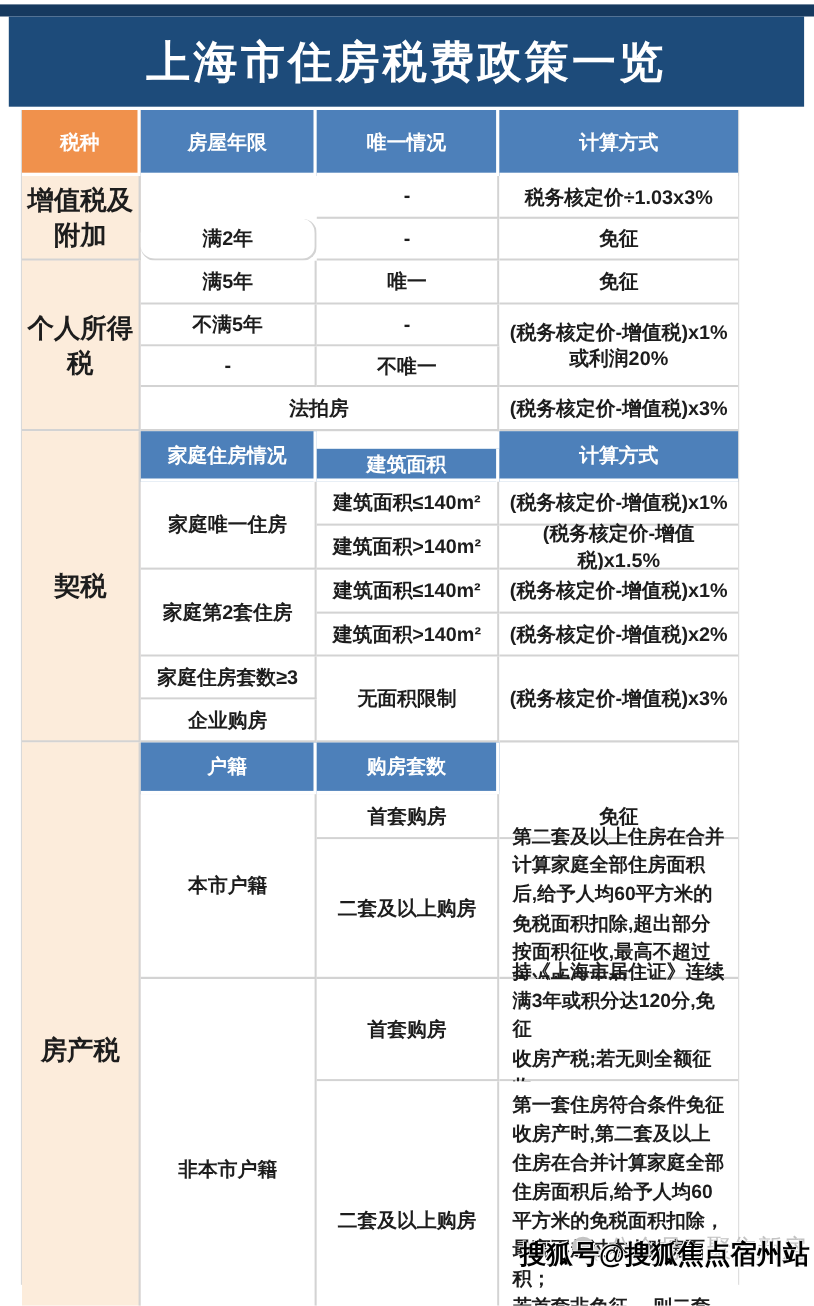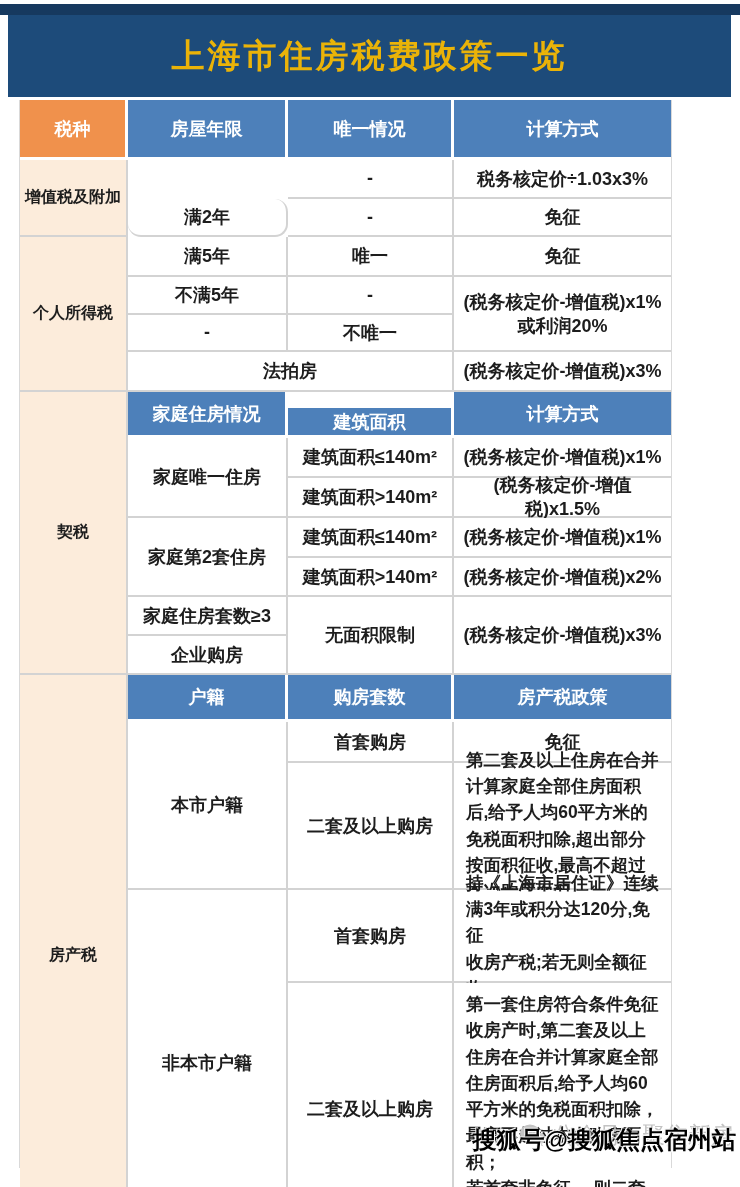--- a/index.html
+++ b/index.html
@@ -11,21 +11,21 @@
   }
   .top-bar {
     position:absolute; left:0; top:4px; width:740px; height:11px;
     background:#16395f;
   }
   .title-banner {
     position:absolute; left:8px; top:15px; width:723px; height:82px;
     background:#1d4b7a; display:flex; align-items:center; justify-content:center;
   }
   .title-banner span {
-    color:#eab308; font-size:33px; font-weight:700; letter-spacing:3px;
+    color:#ffffff; font-size:40px; font-weight:700; letter-spacing:3px;
   }
   .tax-table {
     position:absolute; left:19px; top:100px; width:653px; height:1068px;
     display:grid;
     grid-template-columns:108px 160px 166px 1fr;
     grid-template-rows:60px 39px 38px 40px 38px 37px 40px 46px 40px 40px 40px 39px 39px 39px 47px 41px 127px 93px auto;
     border-left:1px solid #d9d9d9; border-right:1px solid #d9d9d9;
     background:#ffffff;
   }
   .c {
@@ -33,21 +33,21 @@
     text-align:center; white-space:pre-line;
     font-weight:700; color:#1d1d1d; font-size:18px;
     background:#ffffff; padding:2px 4px;
     border-right:2px solid #d3d3d3; border-bottom:2px solid #d3d3d3;
   }
   .hd {
     background:#4d80ba; color:#ffffff; font-size:18px;
     border-right:3px solid #ffffff; border-bottom:3px solid #ffffff;
   }
   .or { background:#f0914c; }
-  .pe { background:#fcecdb; font-size:16px; border-right:2px solid #d3d3d3; border-bottom:2px solid #d3d3d3; }
+  .pe { background:#fcecdb; font-size:24px; border-right:2px solid #d3d3d3; border-bottom:2px solid #d3d3d3; }
   .noR { border-right:none; }
   .longtxt {
     justify-content:flex-start; text-align:left;
     font-size:17.5px; line-height:1.5; padding:8px 10px 8px 12px;
   }
   .wm-wechat {
     position:absolute; right:6px; top:1120px;
     display:flex; align-items:center; gap:7px;
     color:#c3c3c3; font-size:23px; font-weight:400;
   }
@@ -113,21 +113,20 @@
     <div class="c noR" style="grid-column:4;grid-row:12;">(税务核定价-增值税)x2%</div>
 
     <div class="c" style="grid-column:2;grid-row:13;">家庭住房套数≥3</div>
     <div class="c" style="grid-column:2;grid-row:14;">企业购房</div>
     <div class="c" style="grid-column:3;grid-row:13/15;">无面积限制</div>
     <div class="c noR" style="grid-column:4;grid-row:13/15;">(税务核定价-增值税)x3%</div>
 
     <div class="c pe" style="grid-column:1;grid-row:15/20;">房产税</div>
     <div class="c hd" style="grid-column:2;grid-row:15;">户籍</div>
     <div class="c hd" style="grid-column:3;grid-row:15;">购房套数</div>
-    <div class="c hd noR" style="grid-column:4;grid-row:15;">房产税政策</div>
 
     <div class="c" style="grid-column:2;grid-row:16/18;">本市户籍</div>
     <div class="c" style="grid-column:3;grid-row:16;">首套购房</div>
     <div class="c noR" style="grid-column:4;grid-row:16;">免征</div>
     <div class="c" style="grid-column:3;grid-row:17;">二套及以上购房</div>
     <div class="c noR longtxt" style="grid-column:4;grid-row:17;">第二套及以上住房在合并计算家庭全部住房面积后,给予人均60平方米的免税面积扣除,超出部分按面积征收,最高不超过本次购房面积。</div>
 
     <div class="c" style="grid-column:2;grid-row:18/20;">非本市户籍</div>
     <div class="c" style="grid-column:3;grid-row:18;">首套购房</div>
     <div class="c noR longtxt" style="grid-column:4;grid-row:18;">持《上海市居住证》连续满3年或积分达120分,免征

